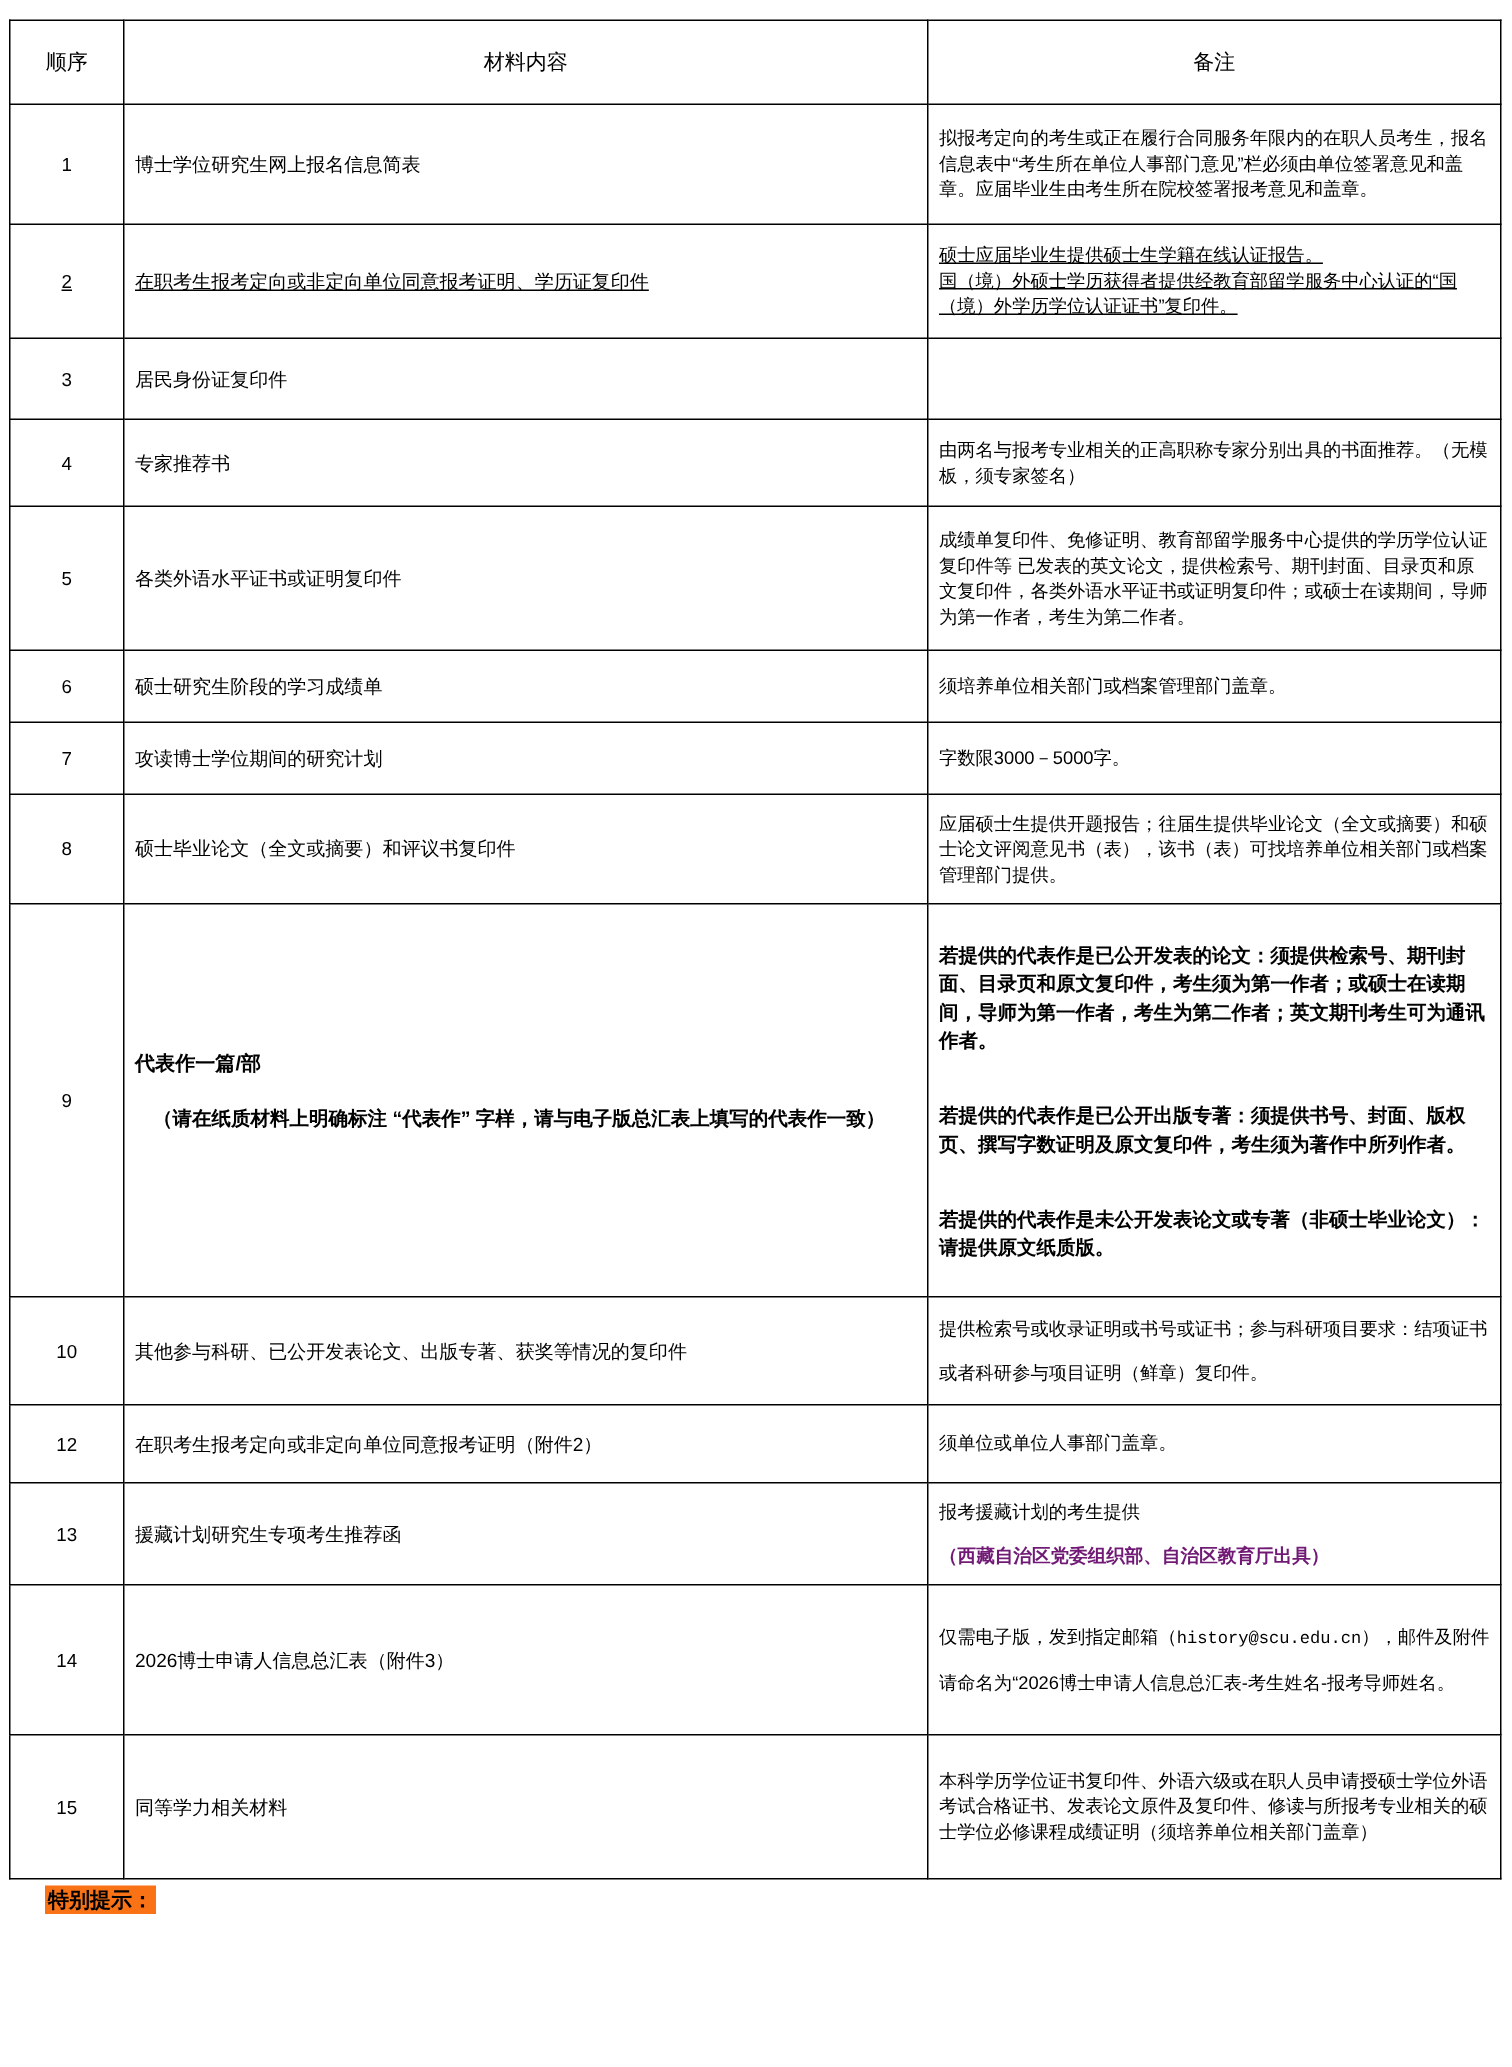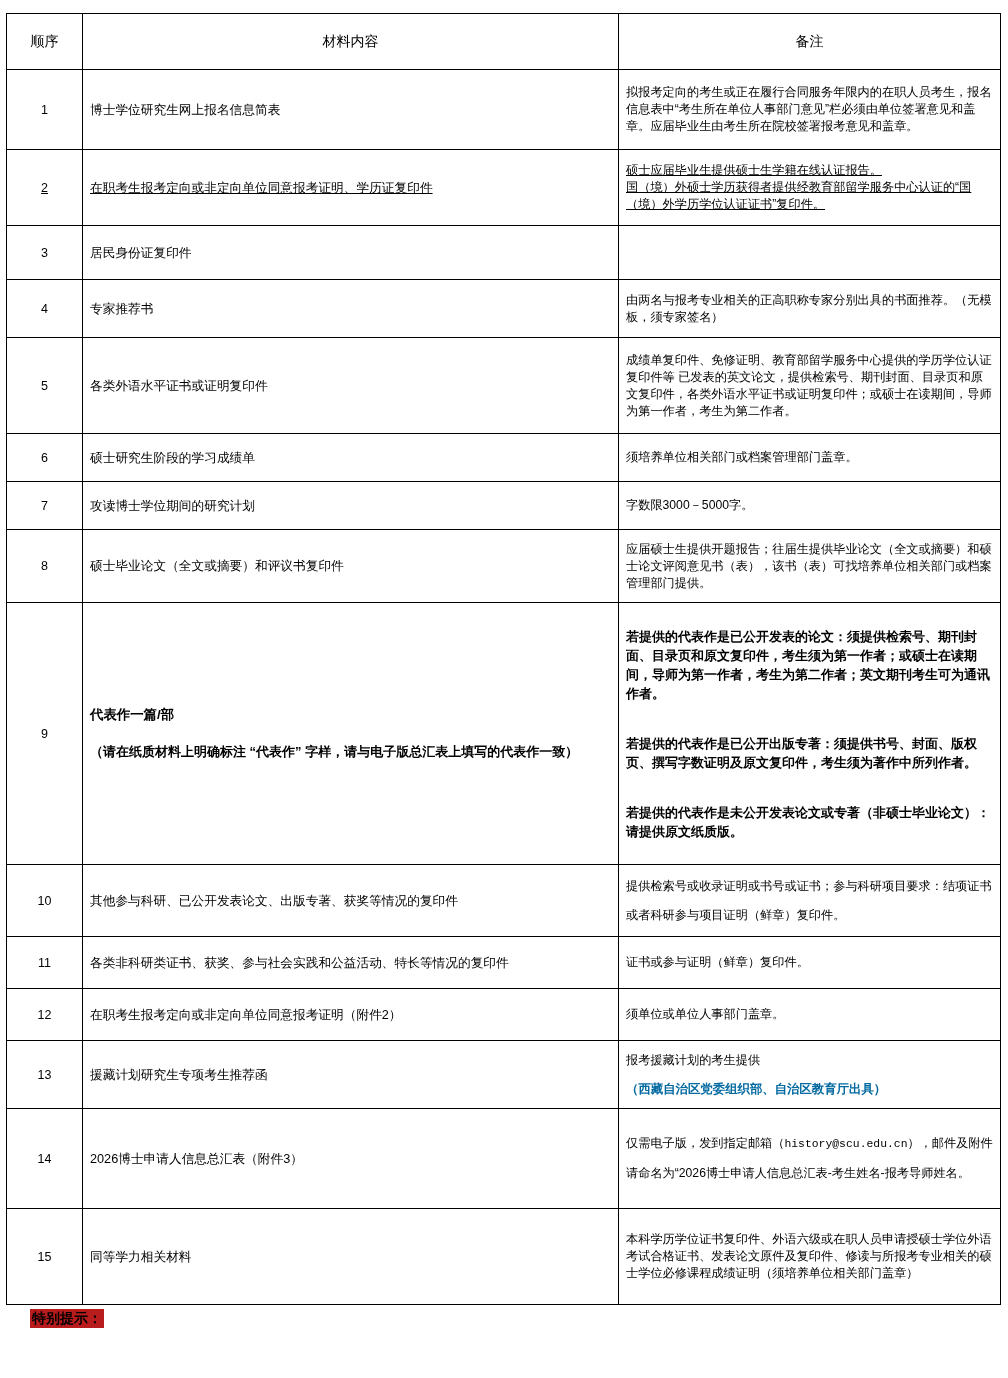--- a/index.html
+++ b/index.html
@@ -82,35 +82,35 @@
   .rep-title {
     font-weight: bold;
     font-size: 13.4px;
     line-height: 20px;
     margin: 0 0 16px 0;
   }
   .rep-note {
     font-weight: bold;
     font-size: 13px;
     line-height: 21px;
-    margin: 0;
+    margin: 12px;
     text-indent: 0;
   }
   td.content.tall { padding-top: 58px; padding-bottom: 58px; }
 
   .mono { font-family: "Liberation Mono", "DejaVu Sans Mono", monospace; font-size: 11.4px; }
 
   .footer-note {
     margin-left: 30px;
     margin-top: 5px;
     font-size: 14px;
     font-weight: bold;
   }
   .footer-note span.hl {
-    background: #b91c1c;
+    background: #f97316;
     padding: 1px 2px 2px 2px;
   }
 
   .r1 td { height: 80px; }
   .r2 td { height: 76px; text-decoration: underline; }
   .r3 td { height: 54px; }
   .r4 td { height: 58px; }
   .r5 td { height: 96px; }
   .r6 td { height: 48px; }
   .r7 td { height: 48px; }
@@ -207,38 +207,33 @@
           </div>
         </td>
       </tr>
 
       <tr class="r10">
         <td class="seq">10</td>
         <td class="content">其他参与科研、已公开发表论文、出版专著、获奖等情况的复印件</td>
         <td class="remark loose">提供检索号或收录证明或书号或证书；参与科研项目要求：结项证书或者科研参与项目证明（鲜章）复印件。</td>
       </tr>
 
-      <tr class="r11">
-        <td class="seq">11</td>
-        <td class="content">各类非科研类证书、获奖、参与社会实践和公益活动、特长等情况的复印件</td>
-        <td class="remark">证书或参与证明（鲜章）复印件。</td>
-      </tr>
 
       <tr class="r12">
         <td class="seq">12</td>
         <td class="content">在职考生报考定向或非定向单位同意报考证明（附件2）</td>
         <td class="remark">须单位或单位人事部门盖章。</td>
       </tr>
 
       <tr class="r13">
         <td class="seq">13</td>
         <td class="content">援藏计划研究生专项考生推荐函</td>
         <td class="remark loose">
           <div>报考援藏计划的考生提供</div>
-          <div class="redbold" style="color:#0369a1">（西藏自治区党委组织部、自治区教育厅出具）</div>
+          <div class="redbold" style="color:#701a75">（西藏自治区党委组织部、自治区教育厅出具）</div>
         </td>
       </tr>
 
       <tr class="r14">
         <td class="seq">14</td>
         <td class="content">2026博士申请人信息总汇表（附件3）</td>
         <td class="remark loose"><span>仅需电子版，发到指定邮箱（</span><span class="mono">history@scu.edu.cn</span><span>），邮件及附件请命名为“2026博士申请人信息总汇表-考生姓名-报考导师姓名。</span></td>
       </tr>
 
       <tr class="r15">

